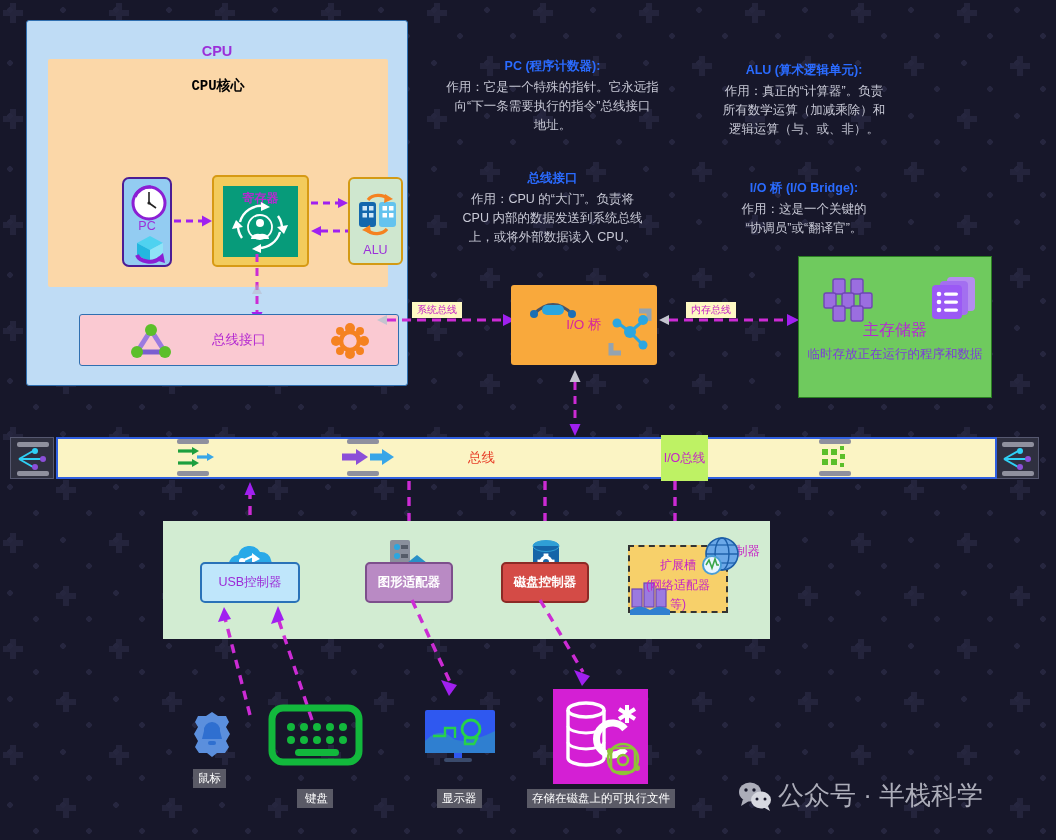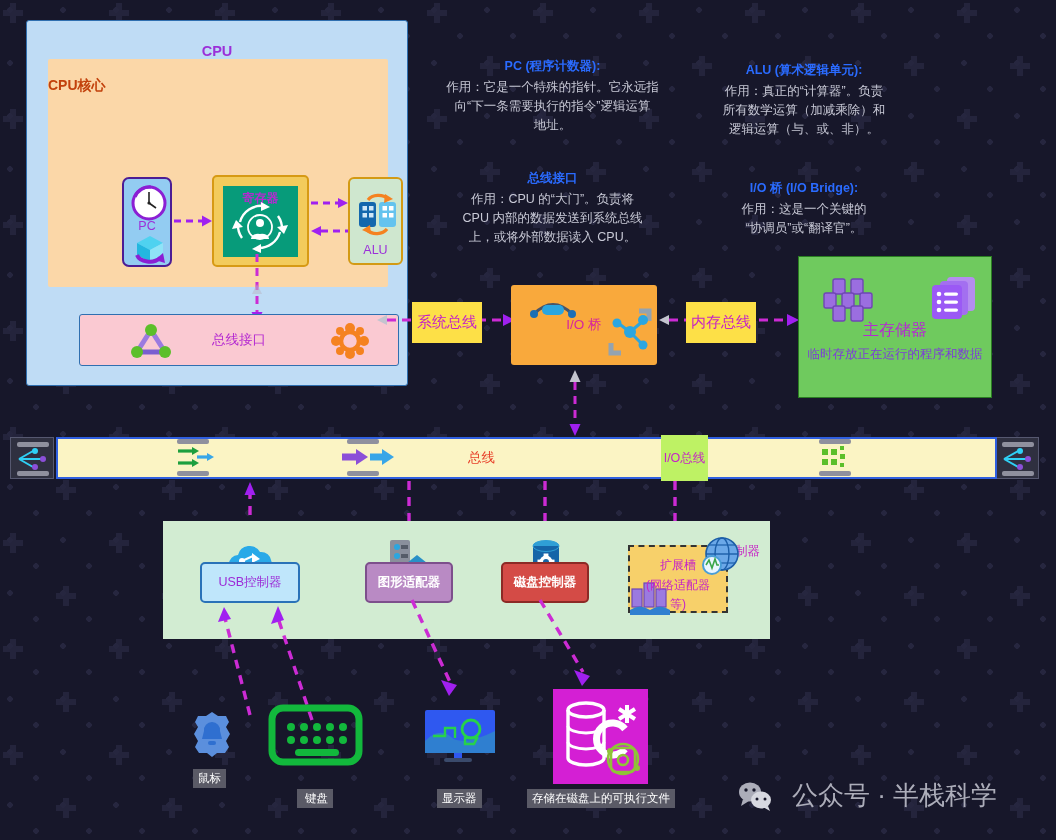--- a/index.html
+++ b/index.html
@@ -36,22 +36,22 @@
   }
   .cpu-title{
     position:absolute;left:0;right:0;top:22px;text-align:center;
     color:#9b30d9;font-size:14.5px;font-weight:600;
   }
   .core-box{
     left:21px;top:38px;width:340px;height:228px;
     background:#fbd7a8;border-radius:2px;
   }
   .core-title{
-    position:absolute;left:0;right:0;top:18px;text-align:left;
-    color:#c2410c;font-size:14px;font-weight:600;
+    position:absolute;left:0;right:0;top:18px;text-align:center;
+    color:#000000;font-size:14px;font-weight:600;font-family:Liberation Mono, monospace;
   }
 
   .pc-box{
     left:74px;top:118px;width:50px;height:90px;
     background:#93ccf2;border:2px solid #4c1d95;border-radius:7px;
   }
   .pc-label{position:absolute;left:0;right:0;top:40px;text-align:center;
     color:#9b30d9;font-size:12.5px;}
 
   .reg-box{
@@ -143,28 +143,28 @@
     padding:2px 5px;white-space:nowrap;
   }
 
   
   .ann{position:absolute;text-align:center;}
   .ann .hd{color:#2a6bff;font-size:12.5px;font-weight:700;margin-bottom:3px;}
   .ann .bd{color:#c8c9d6;font-size:12.5px;line-height:19px;}
 
   
   .arrlabel{
-    background:#fde047;color:#c623c6;font-size:15px;
-    padding:11px 5px;white-space:nowrap;border:0;
+    background:#fef9c3;color:#c623c6;font-size:10px;
+    padding:1px 5px;white-space:nowrap;border:0;
   }
 
   
   #watermark{
     position:absolute;left:738px;top:778px;
-    display:flex;align-items:center;gap:20px;
+    display:flex;align-items:center;gap:6px;
     color:#b9bac6;font-size:26px;opacity:.92;
   }
   svg{display:block;overflow:visible;}
 </style>
 </head>
 <body>
 
 <div id="stage">
 
   <div id="bgpattern"></div>
@@ -567,21 +567,21 @@
     <rect x="58" y="59" width="24" height="24" rx="5" fill="none" stroke="#8fc438" stroke-width="2.6"></rect>
     <circle cx="70" cy="71" r="5" fill="none" stroke="#8fc438" stroke-width="2.6"></circle>
     <circle cx="57" cy="62" r="3" fill="#8fc438"></circle>
       <circle cx="84" cy="79" r="3" fill="#8fc438"></circle>
   </svg>
   <div class="abs devlabel" style="left:527px;top:789px;">存储在磁盘上的可执行文件</div>
 
   <div class="ann" style="left:440px;top:58px;width:225px;">
     <div class="hd">PC (程序计数器):</div>
     <div class="bd">作用：它是一个特殊的指针。它永远指</div>
-    <div class="bd">向“下一条需要执行的指令”逻辑运算</div>
+    <div class="bd">向“下一条需要执行的指令”总线接口</div>
     <div class="bd">地址。</div>
   </div>
 
   <div class="ann" style="left:693px;top:62px;width:222px;">
     <div class="hd">ALU (算术逻辑单元):</div>
     <div class="bd">作用：真正的“计算器”。负责</div>
     <div class="bd">所有数学运算（加减乘除）和</div>
     <div class="bd">逻辑运算（与、或、非）。</div>
   </div>
 

